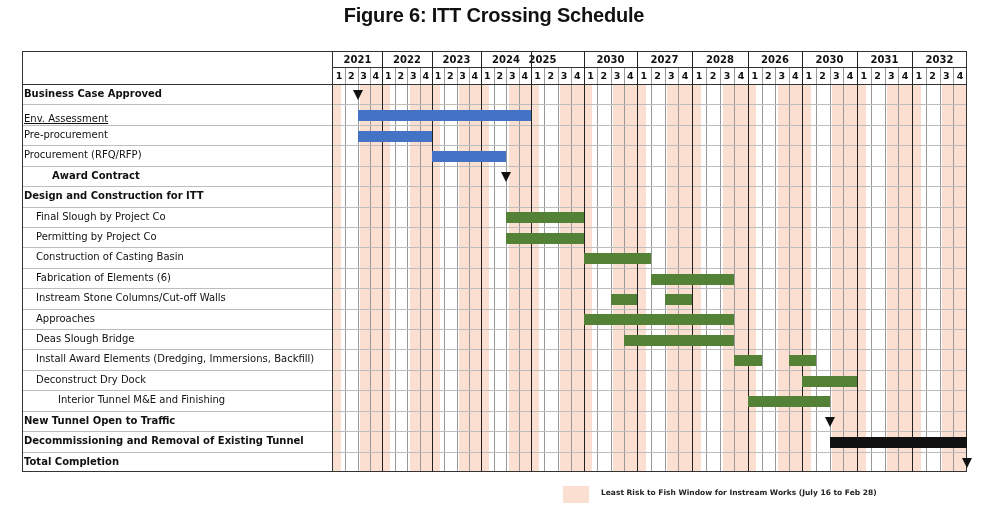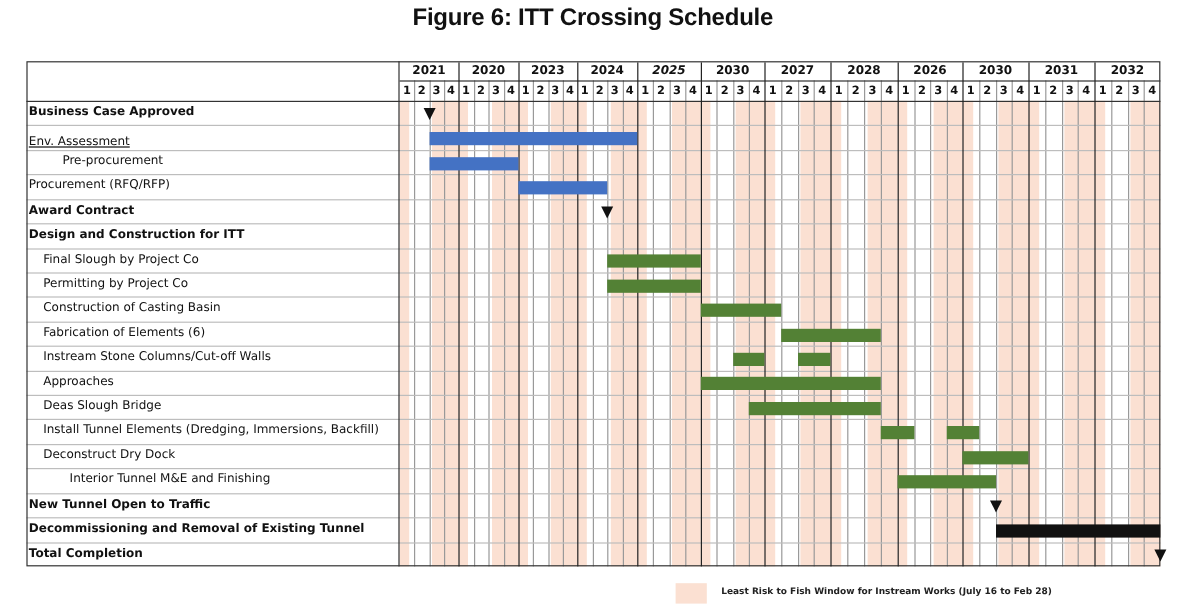--- a/index.html
+++ b/index.html
@@ -113,24 +113,24 @@
     <div class="row-line" style="top: 451.579px;"></div>
   </div>
 
 <div class="table"></div>
 <div class="labelcol"></div>
 <div class="hdr-sep"></div>
 <div class="hline"></div>
 
 <div id="yearhdr">
     <div class="year" style="left: 333px; width: 49px;">2021</div>
-    <div class="year" style="left: 382px; width: 50px;">2020</div>
+    <div class="year" style="left: 382px; width: 50px;">2022</div>
     <div class="year" style="left: 432px; width: 49px;">2023</div>
     <div class="year" style="left: 481px; width: 50px;">2024</div>
-    <div class="year" style="left: 531px; width: 53px; font-style: italic;">2025</div>
+    <div class="year" style="left: 516px; width: 53px;">2025</div>
     <div class="year" style="left: 584px; width: 53px;">2030</div>
     <div class="year" style="left: 637px; width: 55px;">2027</div>
     <div class="year" style="left: 692px; width: 56px;">2028</div>
     <div class="year" style="left: 748px; width: 54px;">2026</div>
     <div class="year" style="left: 802px; width: 55px;">2030</div>
     <div class="year" style="left: 857px; width: 55px;">2031</div>
     <div class="year" style="left: 912px; width: 55px;">2032</div>
   </div>
 <div id="qhdr">
     <div class="q" style="left: 333px; width: 12.25px;">1</div>
@@ -192,32 +192,32 @@
     <div class="vy" style="left: 692px; height: 420px;"></div>
     <div class="vy" style="left: 748px; height: 420px;"></div>
     <div class="vy" style="left: 802px; height: 420px;"></div>
     <div class="vy" style="left: 857px; height: 420px;"></div>
     <div class="vy" style="left: 912px; height: 420px;"></div>
   </div>
 
 <div id="labels">
     <div class="row-label bold" style="top: 84px;">Business Case Approved</div>
     <div class="row-label" style="top: 109px; text-decoration: underline;">Env. Assessment</div>
-    <div class="row-label" style="top: 124.842px; margin-left: 28px;">Pre-procurement</div>
+    <div class="row-label" style="top: 124.842px;">Pre-procurement</div>
     <div class="row-label" style="top: 145.263px; text-align: right;">Procurement (RFQ/RFP)</div>
-    <div class="row-label bold" style="top: 165.684px;">Award Contract</div>
+    <div class="row-label bold" style="top: 165.684px; padding-left: 28px;">Award Contract</div>
     <div class="row-label bold" style="top: 186.105px;">Design and Construction for ITT</div>
     <div class="row-label indent" style="top: 206.526px;">Final Slough by Project Co</div>
     <div class="row-label indent" style="top: 226.947px;">Permitting by Project Co</div>
     <div class="row-label indent" style="top: 247.368px;">Construction of Casting Basin</div>
     <div class="row-label indent" style="top: 267.789px;">Fabrication of Elements (6)</div>
     <div class="row-label indent" style="top: 288.211px;">Instream Stone Columns/Cut-off Walls</div>
     <div class="row-label indent" style="top: 308.632px;">Approaches</div>
     <div class="row-label indent" style="top: 329.053px; text-align: right;">Deas Slough Bridge</div>
-    <div class="row-label indent" style="top: 349.474px;">Install Tunnel Elements (Dredging, Immersions, Backfill)</div>
+    <div class="row-label indent" style="top: 349.474px;">Install Award Elements (Dredging, Immersions, Backfill)</div>
     <div class="row-label indent" style="top: 369.895px;">Deconstruct Dry Dock</div>
     <div class="row-label indent" style="top: 390.316px; margin-left: 22px;">Interior Tunnel M&amp;E and Finishing</div>
     <div class="row-label bold" style="top: 410.737px;">New Tunnel Open to Traffic</div>
     <div class="row-label bold" style="top: 431.158px;">Decommissioning and Removal of Existing Tunnel</div>
     <div class="row-label bold" style="top: 451.579px;">Total Completion</div>
   </div>
 <div id="bars">
     <div class="ms" style="left: 352.5px; top: 90px;"></div>
     <div class="bar" style="left: 357.5px; width: 173.5px; top: 110.132px; background: rgb(68, 114, 196);"></div>
     <div class="bar" style="left: 357.5px; width: 74.5px; top: 130.553px; background: rgb(68, 114, 196);"></div>

